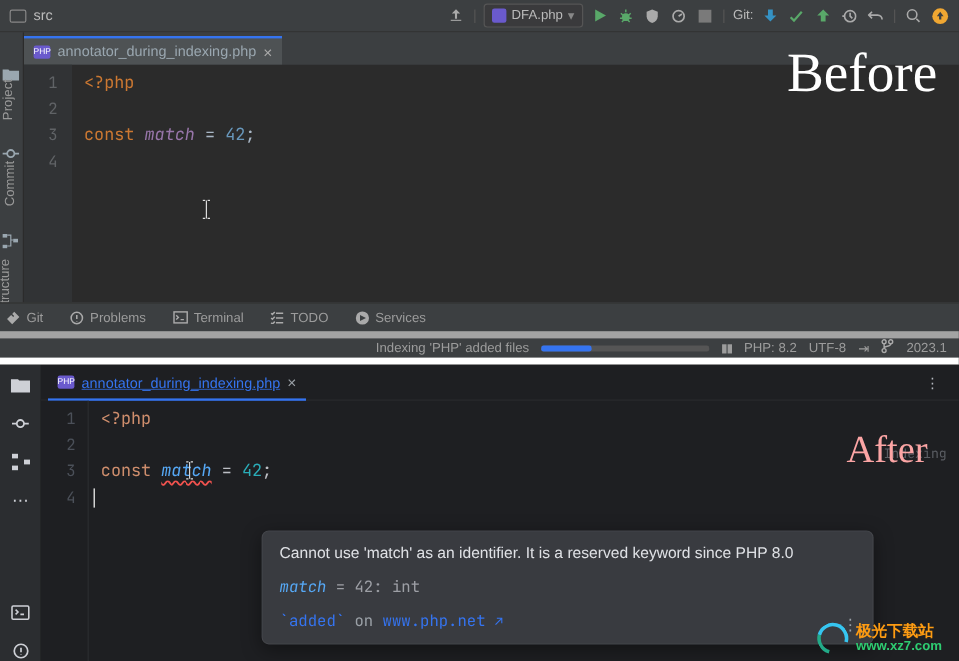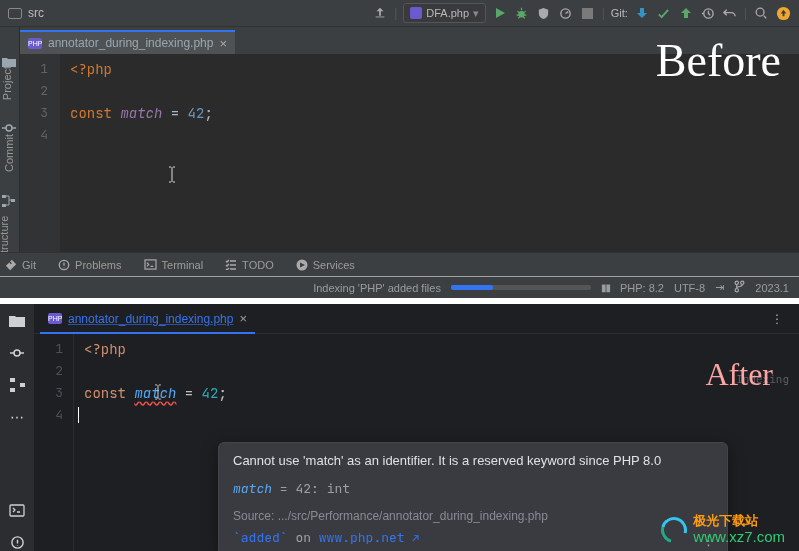--- a/index.html
+++ b/index.html
@@ -89,21 +89,21 @@
 .tools-bar {
   position: absolute; left: 0; top: 252px; right: 0; height: 24px;
   background: #3c3f41; border-top: 1px solid #323232;
   display: flex; align-items: center; gap: 22px; padding: 0 5px;
   font-size: 11px; color: #9c9c9c;
 }
 .tool { display: flex; align-items: center; gap: 5px; cursor: pointer; }
 
 .status-bar-before {
   position: absolute; left: 0; top: 276px; right: 0; height: 22px;
-  background: #3c3f41; border-top: 1px solid #a3a3a3;
+  background: #3c3f41; border-top: 6px solid #a3a3a3;
   display: flex; align-items: center; padding: 0 10px; gap: 10px;
   font-size: 11px; color: #9c9c9c;
 }
 .sb-flex { flex: 1; }
 .progress { width: 140px; height: 5px; background: #555; border-radius: 2px; position: relative; }
 .progress .fill { position: absolute; left: 0; top: 0; width: 30%; height: 100%; background: #3574f0; border-radius: 2px; }
 
 .label-before {
   position: absolute; right: 18px; top: 34px;
   font-family: Georgia, serif; font-size: 46px; color: #fff;
@@ -185,21 +185,21 @@
 .tooltip .tt-more { position: absolute; right: 10px; bottom: 8px; color: #9aa0a6; letter-spacing: 2px; cursor: pointer; }
 
 
 .watermark {
   position: absolute; right: 14px; bottom: 6px; z-index: 50;
   text-align: left; font-size: 12px; line-height: 1.1;
   display: flex; align-items: center; gap: 6px;
 }
 .wm-swirl { width: 26px; height: 26px; border: 3px solid #36c5f0; border-radius: 50%; border-left-color: #2a8; border-bottom-color: transparent; transform: rotate(-30deg); }
 .wm-txt .cn { color: #fd9b12; font-weight: bold; font-size: 13px; }
-.wm-txt .url { color: #2ecc71; font-size: 15px; }
+.wm-txt .url { color: #2ecc71; font-size: 11px; font-weight: bold; }
 </style>
 </head>
 <body>
 
 <div class="pane-before">
 
   <div class="top-toolbar">
     <span class="breadcrumb-icon"></span>
     <span class="breadcrumb-text">src</span>
     <div class="tb-spacer"></div>
@@ -451,21 +451,20 @@
       <span class="caret2"></span>
       <span class="caret-match"><svg width="8" height="16" viewBox="0 0 8 17" fill="none" stroke="#ddd" stroke-width="1">
             <path d="M1 1h2M5 1h2M4 1v15M1 16h2M5 16h2"></path>
           </svg></span>
 
       <div class="indexing-txt">Indexing</div>
 
       <div class="tooltip">
         <div class="row1">Cannot use 'match' as an identifier. It is a reserved keyword since PHP 8.0</div>
         <div class="row2"><span class="id2">match</span><span> = 42: </span><span>int</span></div>
-        <div class="row3"><span>Source:  </span><span>.../src/Performance/annotator_during_indexing.php</span></div>
         <div class="row4"><span>`added`</span><span style="color:#9aa0a6"> on </span><span class="link">www.php.net</span> <span class="ext">↗</span></div>
         <span class="tt-more">⋮</span>
       </div>
     </div>
   </div>
 
   <div class="label-after">After</div>
 </div>
 
 <div class="watermark">

